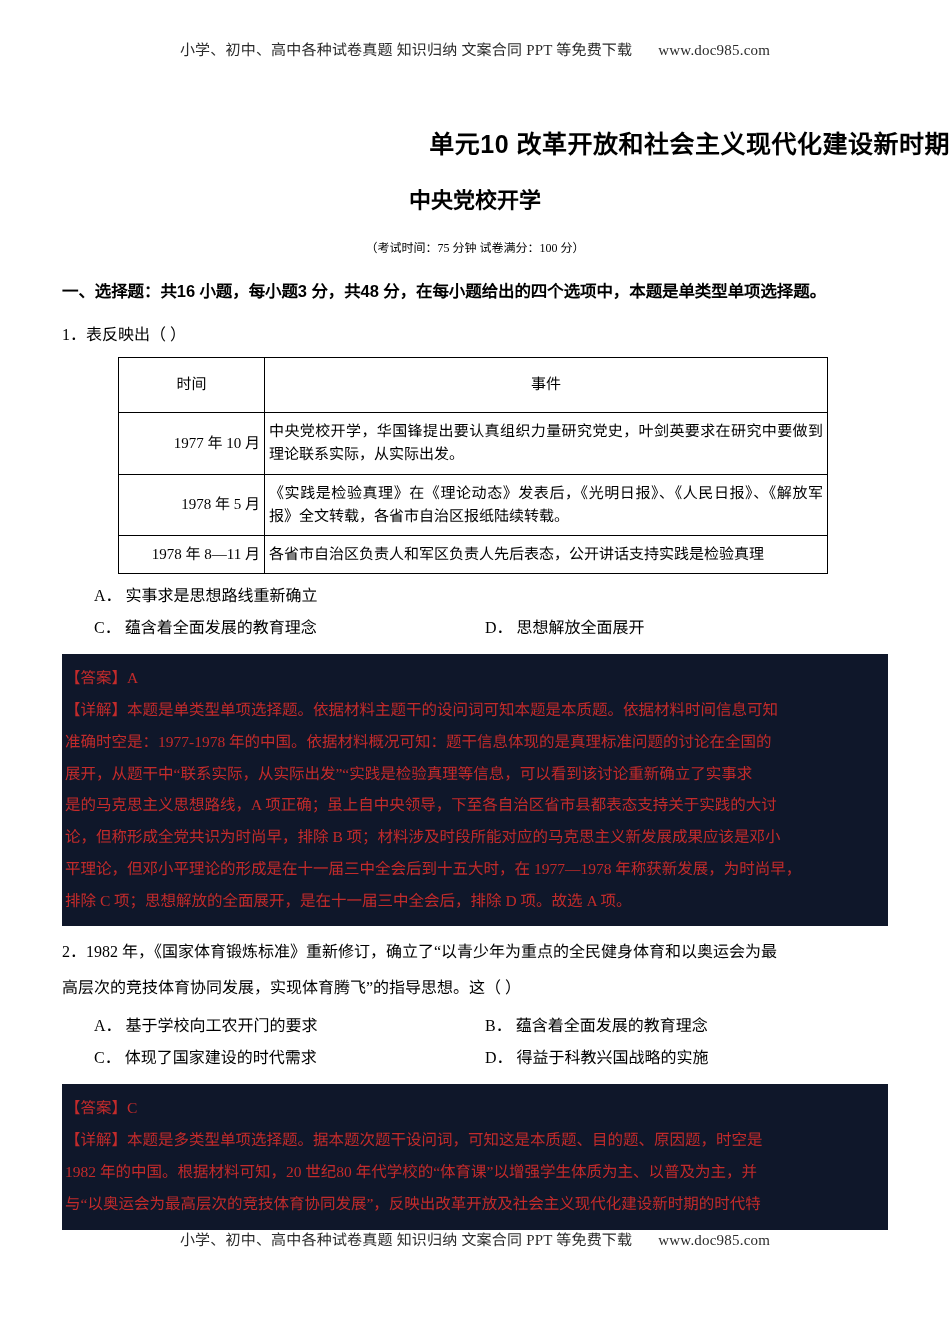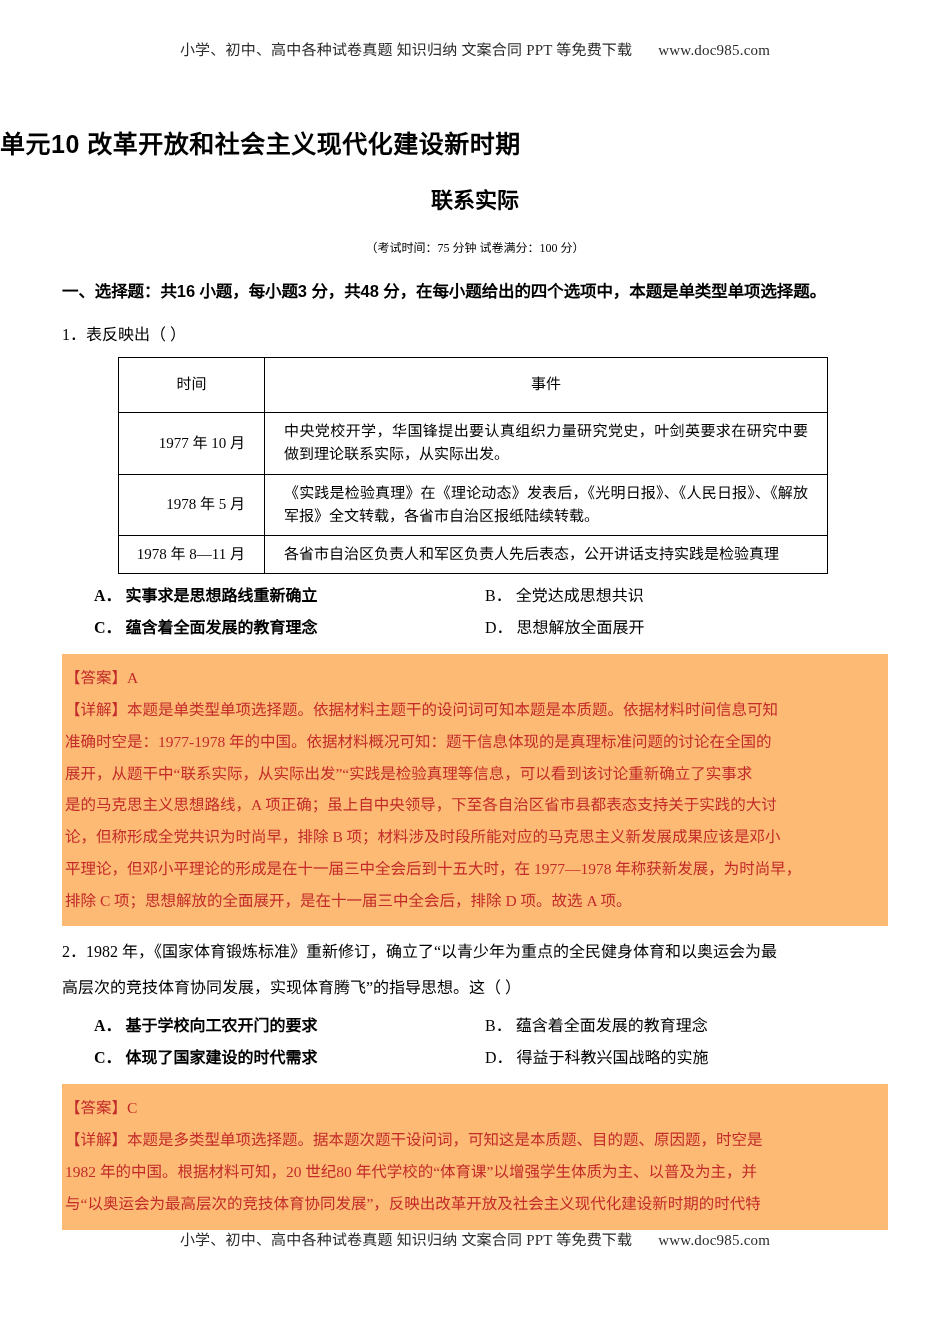--- a/index.html
+++ b/index.html
@@ -39,21 +39,21 @@
     margin-left: 26px;
     font-family: "Liberation Serif", serif;
   }
 
   
   .doc-title {
     position: absolute;
     top: 124px;
     left: 0;
     width: 950px;
-    text-align: left;
+    text-align: right;
     font-size: 25px;
     font-weight: bold;
     letter-spacing: 0.5px;
     font-family: "Liberation Sans", sans-serif;
   }
   .doc-subtitle {
     position: absolute;
     top: 182px;
     left: 0;
     width: 950px;
@@ -98,21 +98,21 @@
 
   
   table.evidence {
     border-collapse: collapse;
     margin: 6px 0 4px 56px;
     width: 710px;
     table-layout: fixed;
   }
   table.evidence td {
     border: 1px solid #000000;
-    padding: 7px 19px;
+    padding: 7px 4px;
     font-size: 15px;
     line-height: 1.55;
     vertical-align: middle;
   }
   table.evidence td.col-time {
     width: 146px;
     text-align: center;
     box-sizing: border-box;
   }
   table.evidence td.col-time.left {
@@ -134,27 +134,27 @@
   }
   .opt-row {
     display: flex;
     font-size: 16px;
     line-height: 2.0;
   }
   .opt {
     width: 50%;
     box-sizing: border-box;
   }
-  .opt.first { padding-left: 32px; font-weight: bold; }
+  .opt.first { padding-left: 32px; }
   .opt.second { padding-left: 10px; }
   .opt .letter { margin-right: 4px; }
 
   
   .explain-block {
-    background: #fdba74;
+    background: #0f172a;
     padding: 8px 3px 10px 3px;
     margin: 10px 0 10px 0;
     color: #c32b2b;
   }
   .explain-line {
     font-size: 15.5px;
     line-height: 2.05;
     color: #c32b2b;
     text-align: justify;
     text-justify: inter-ideograph;
@@ -165,21 +165,21 @@
 </head>
 <body>
 
 <div class="page">
 
   <div class="runhead">
     <span>小学、初中、高中各种试卷真题 知识归纳 文案合同 PPT 等免费下载</span><span class="site">www.doc985.com</span>
   </div>
 
   <div class="doc-title">单元10 改革开放和社会主义现代化建设新时期</div>
-  <div class="doc-subtitle">联系实际</div>
+  <div class="doc-subtitle">中央党校开学</div>
   <div class="exam-meta">（考试时间：75 分钟    试卷满分：100 分）</div>
 
   <div class="content">
 
     <div class="section-head">一、选择题：共16 小题，每小题3 分，共48 分，在每小题给出的四个选项中，本题是单类型单项选择题。</div>
 
     <div class="question">1．表反映出（    ）</div>
 
     <table class="evidence">
       <tbody>
@@ -198,21 +198,20 @@
         <tr>
           <td class="col-time left">1978 年 8—11 月</td>
           <td class="col-event">各省市自治区负责人和军区负责人先后表态，公开讲话支持实践是检验真理</td>
         </tr>
       </tbody>
     </table>
 
     <div class="options">
       <div class="opt-row">
         <div class="opt first"><span class="letter">A．</span><span>实事求是思想路线重新确立</span></div>
-        <div class="opt second"><span class="letter">B．</span><span>全党达成思想共识</span></div>
       </div>
       <div class="opt-row">
         <div class="opt first"><span class="letter">C．</span><span>蕴含着全面发展的教育理念</span></div>
         <div class="opt second"><span class="letter">D．</span><span>思想解放全面展开</span></div>
       </div>
     </div>
 
     <div class="explain-block">
       <div class="explain-line"><span class="tag">【答案】</span><span>A</span></div>
       <div class="explain-line"><span class="tag">【详解】</span><span>本题是单类型单项选择题。依据材料主题干的设问词可知本题是本质题。依据材料时间信息可知</span></div>

